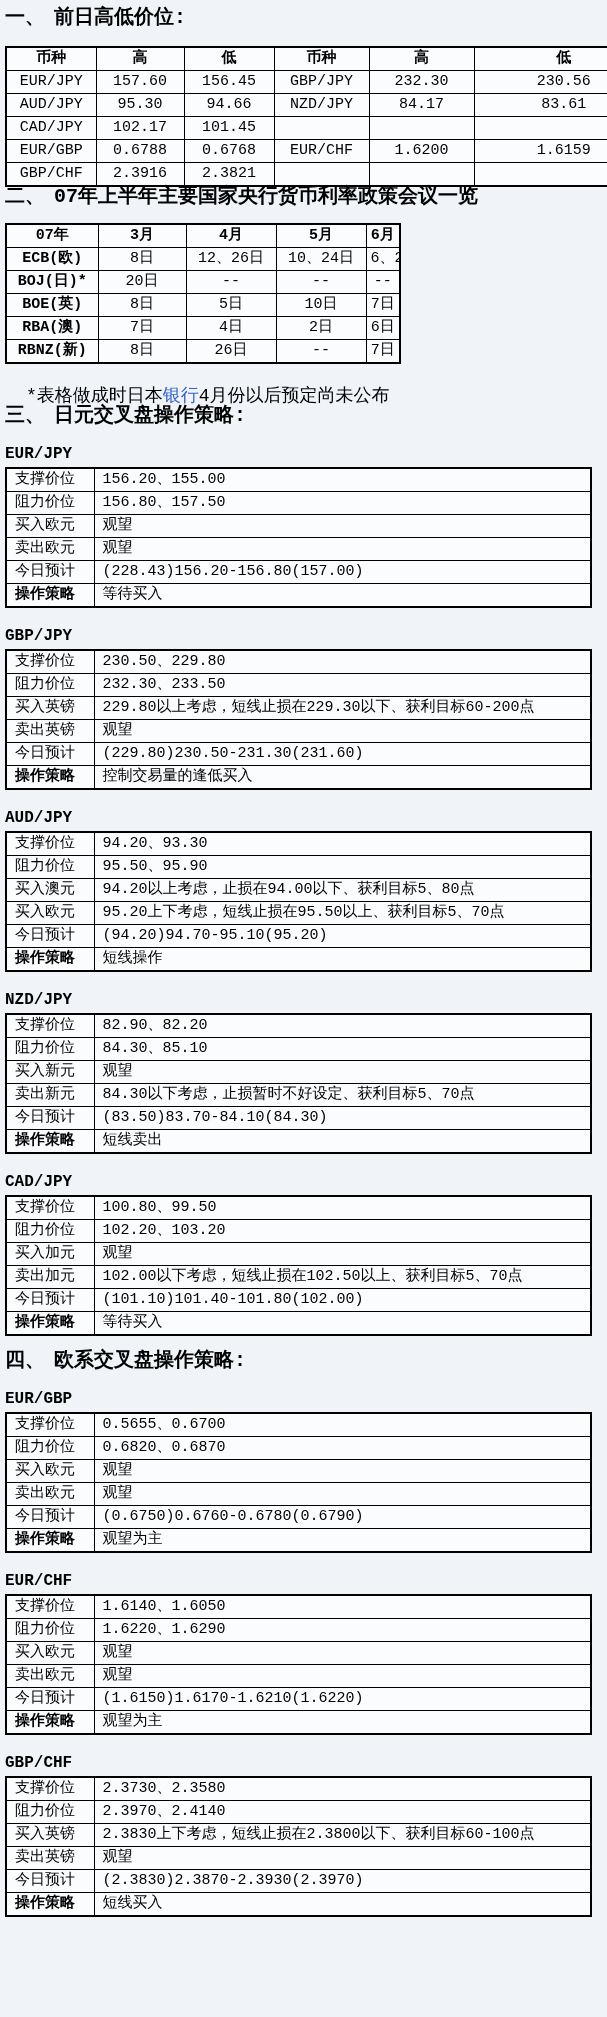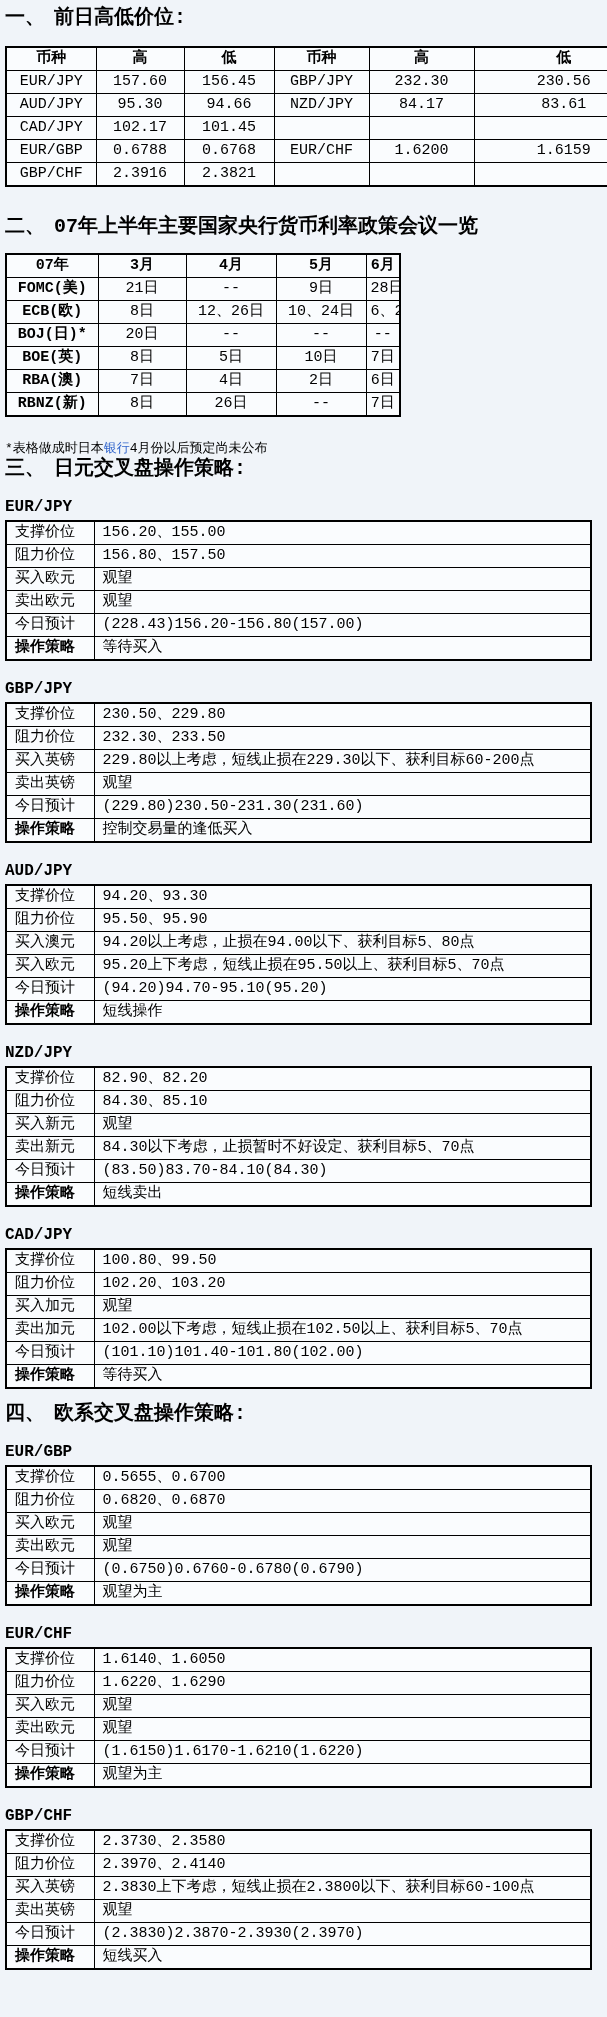--- a/index.html
+++ b/index.html
@@ -20,21 +20,21 @@
     overflow: hidden;
   }
   .section-heading {
     font-size: 20px;
     font-weight: bold;
     line-height: 20px;
     white-space: nowrap;
   }
   .sec-label { display: inline-block; min-width: 49px; }
   #sec1 { margin-top: 0; }
-  #sec2 { margin-top: 30px; }
+  #sec2 { }
   #sec3 { }
   #sec4 { margin-top: 15px; }
 
   table {
     border-collapse: collapse;
     border: 2px solid #000;
     table-layout: fixed;
     background: #fafcfe;
   }
   th, td {
@@ -59,21 +59,21 @@
 
   
   #meetings-table { width: 396px; margin-top: 16px; }
   #meetings-table th, #meetings-table td { text-align: center; }
   #meetings-table col:nth-child(1){ width: 92px; }
   #meetings-table col:nth-child(2){ width: 88px; }
   #meetings-table col:nth-child(3){ width: 90px; }
   #meetings-table col:nth-child(4){ width: 90px; }
   .bold-cell { font-weight: bold; }
 
-  .footnote { margin-top: 22px; font-size: 13px; line-height: 20px; }
+  .footnote { margin-top: 22px; font-size: 18px; line-height: 20px; margin-left: 21px; }
   .footnote a { text-decoration: none; }
 
   .pair-block { margin-top: 19px; }
   .pair-label {
     font-size: 16px;
     font-weight: bold;
     line-height: 18px;
     margin-bottom: 4px;
   }
   .strategy-table { width: 587px; }
@@ -166,27 +166,20 @@
       </colgroup>
     <tbody>
         <tr>
           <th>07年</th>
           <th>3月</th>
           <th>4月</th>
           <th>5月</th>
           <th>6月</th>
         </tr>
         <tr>
-          <td class="bold-cell">FOMC(美)</td>
-          <td>21日</td>
-          <td>--</td>
-          <td>9日</td>
-          <td>28日</td>
-        </tr>
-        <tr>
           <td class="bold-cell">ECB(欧)</td>
           <td>8日</td>
           <td>12、26日</td>
           <td>10、24日</td>
           <td>6、21日</td>
         </tr>
         <tr>
           <td class="bold-cell">BOJ(日)*</td>
           <td>20日</td>
           <td>--</td>

